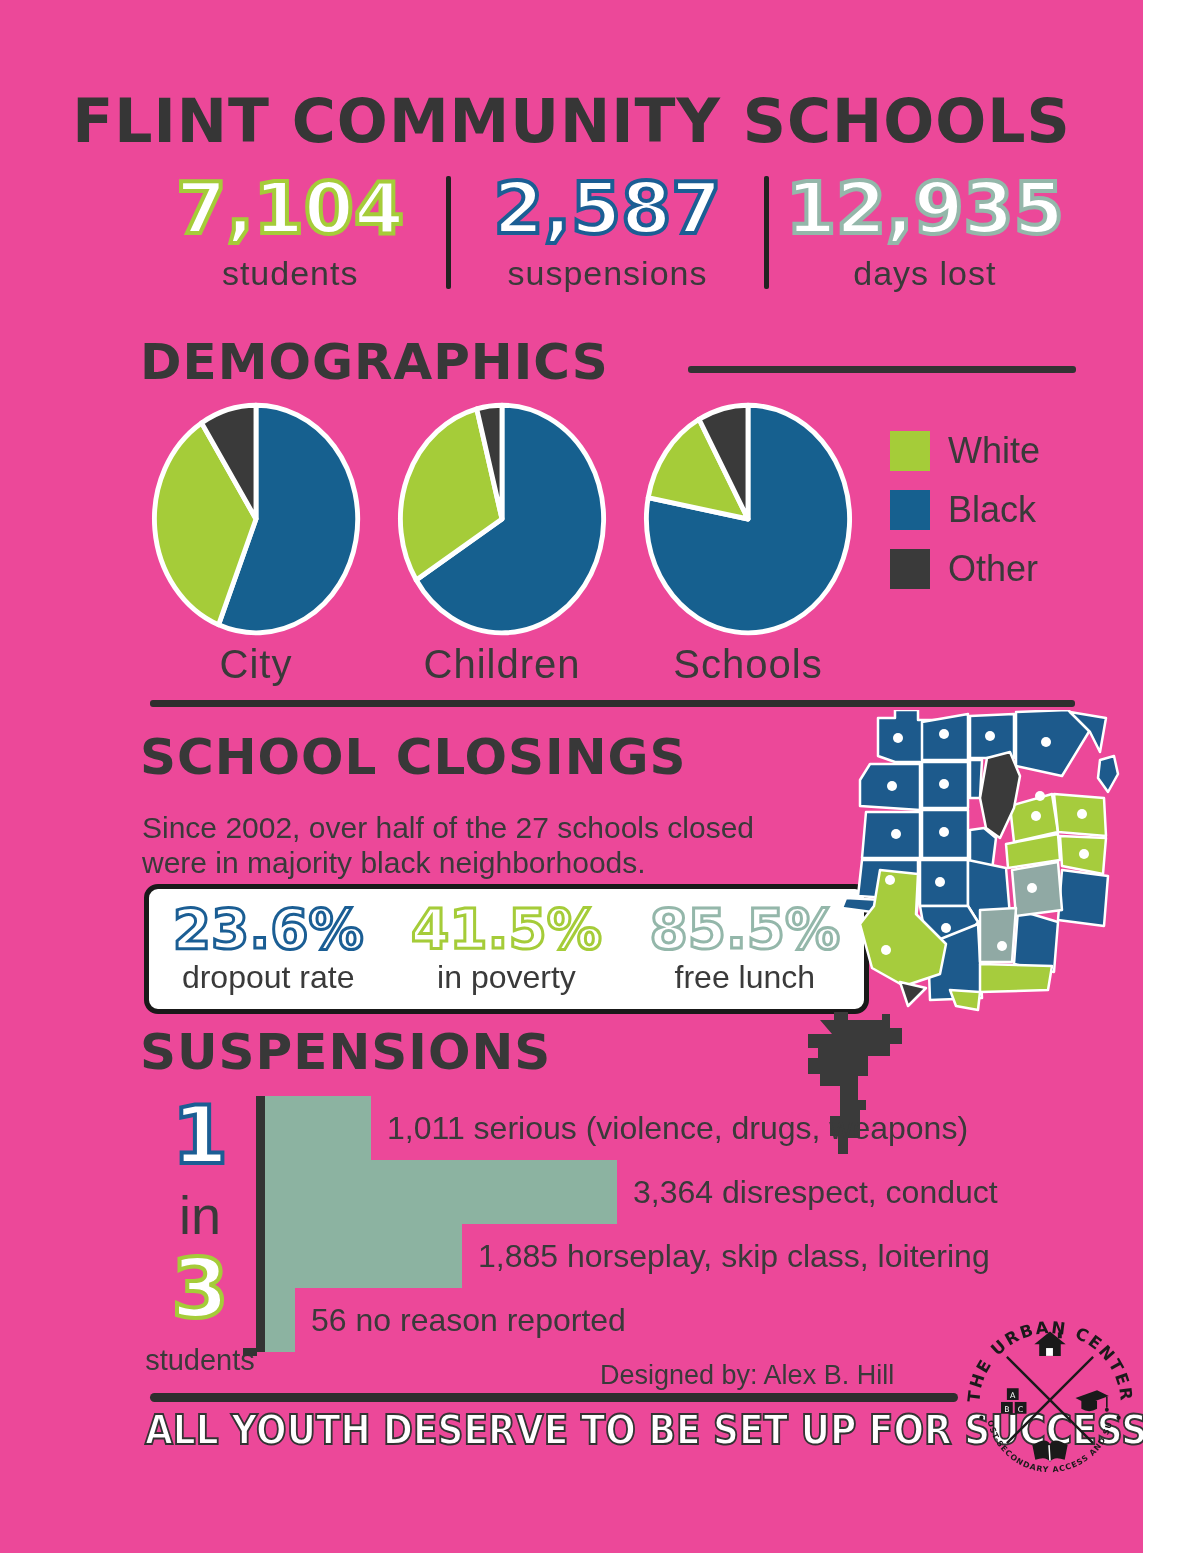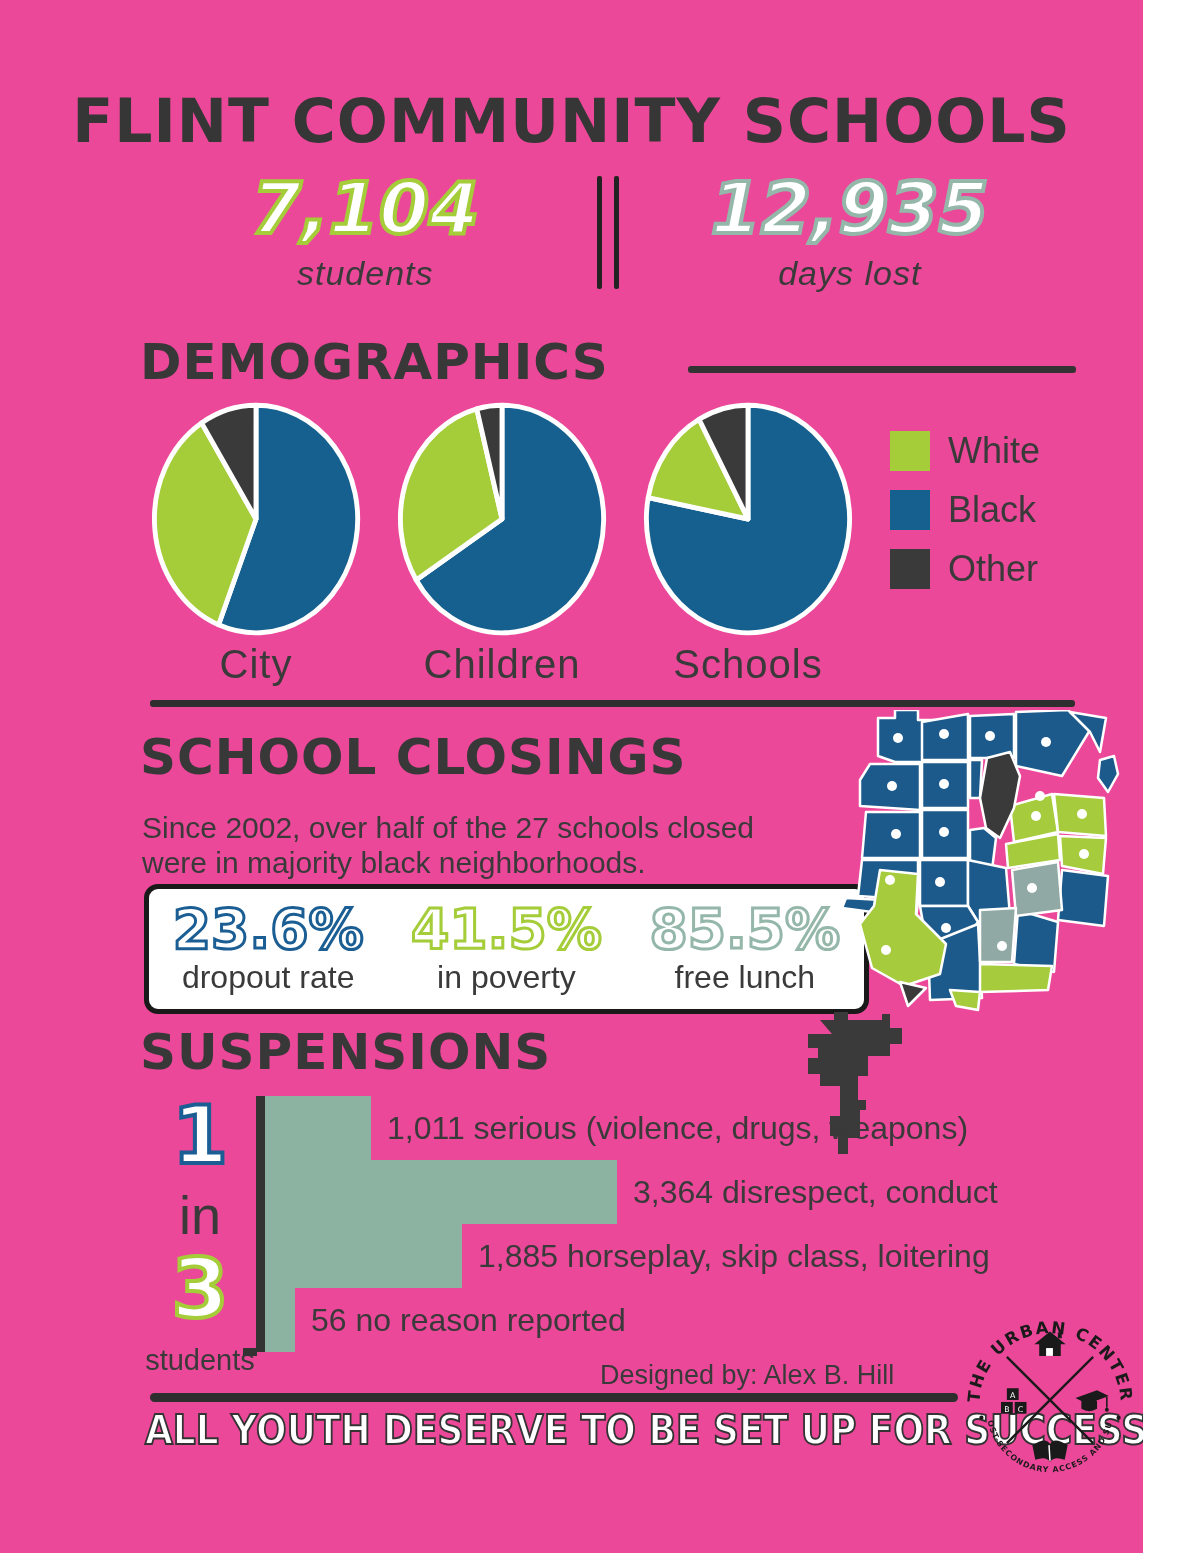--- a/index.html
+++ b/index.html
@@ -15,21 +15,21 @@
   #susp-head{top:1023px;left:140px;}
   .head-line{position:absolute;top:366px;left:688px;width:388px;height:7px;background:#333;border-radius:3px;}
   
   .o{font-family:"DejaVu Sans", sans-serif;font-weight:800;color:#fff;-webkit-text-stroke:4px var(--sc);}
   .o-thin{font-family:"DejaVu Sans", sans-serif;font-weight:800;color:#fff;-webkit-text-stroke:3px var(--sc);}
   .c-green{--sc:#a5cc39;}
   .c-blue{--sc:#1b5e94;}
   .c-sage{--sc:#94b7aa;}
   
   .stats-row{position:absolute;top:172px;left:140px;width:935px;display:flex;align-items:stretch;}
-  .stat{flex:1;display:flex;flex-direction:column;align-items:center;justify-content:flex-start;font-style:italic;}
+  .stat{flex:1;display:flex;flex-direction:column;align-items:center;justify-content:flex-start;}
   .stat-value{font-size:72px;line-height:1.0;}
   .stat-label{font-size:34px;color:#3a3a3a;margin-top:10px;letter-spacing:1px;}
   .vdiv{width:5px;background:#222;margin:4px 6px;border-radius:2px;}
   
   .pies{position:absolute;top:392px;left:133px;width:740px;display:flex;}
   .pie-wrap{width:246px;display:flex;flex-direction:column;align-items:center;}
   .pie svg{width:238px;height:254px;display:block;}
   .pie-label{font-size:40px;color:#3a3a3a;margin-top:-4px;letter-spacing:1px;}
   .legend{position:absolute;top:430px;left:872px;}
   .legend-row{display:flex;align-items:center;margin-bottom:17px;padding-left:18px;}
@@ -73,20 +73,24 @@
 <div class="page">
 
   <div class="main-title">FLINT COMMUNITY SCHOOLS</div>
 
   <div class="stats-row">
     <div class="stat">
       <div class="stat-value o c-green">7,104</div>
       <div class="stat-label">students</div>
     </div>
     <div class="vdiv"></div>
+    <div class="stat">
+      <div class="stat-value o c-blue">2,587</div>
+      <div class="stat-label">suspensions</div>
+    </div>
     <div class="vdiv"></div>
     <div class="stat">
       <div class="stat-value o c-sage">12,935</div>
       <div class="stat-label">days lost</div>
     </div>
   </div>
 
   <div class="sec-head" id="demo-head">DEMOGRAPHICS</div>
   <div class="head-line"></div>
 

